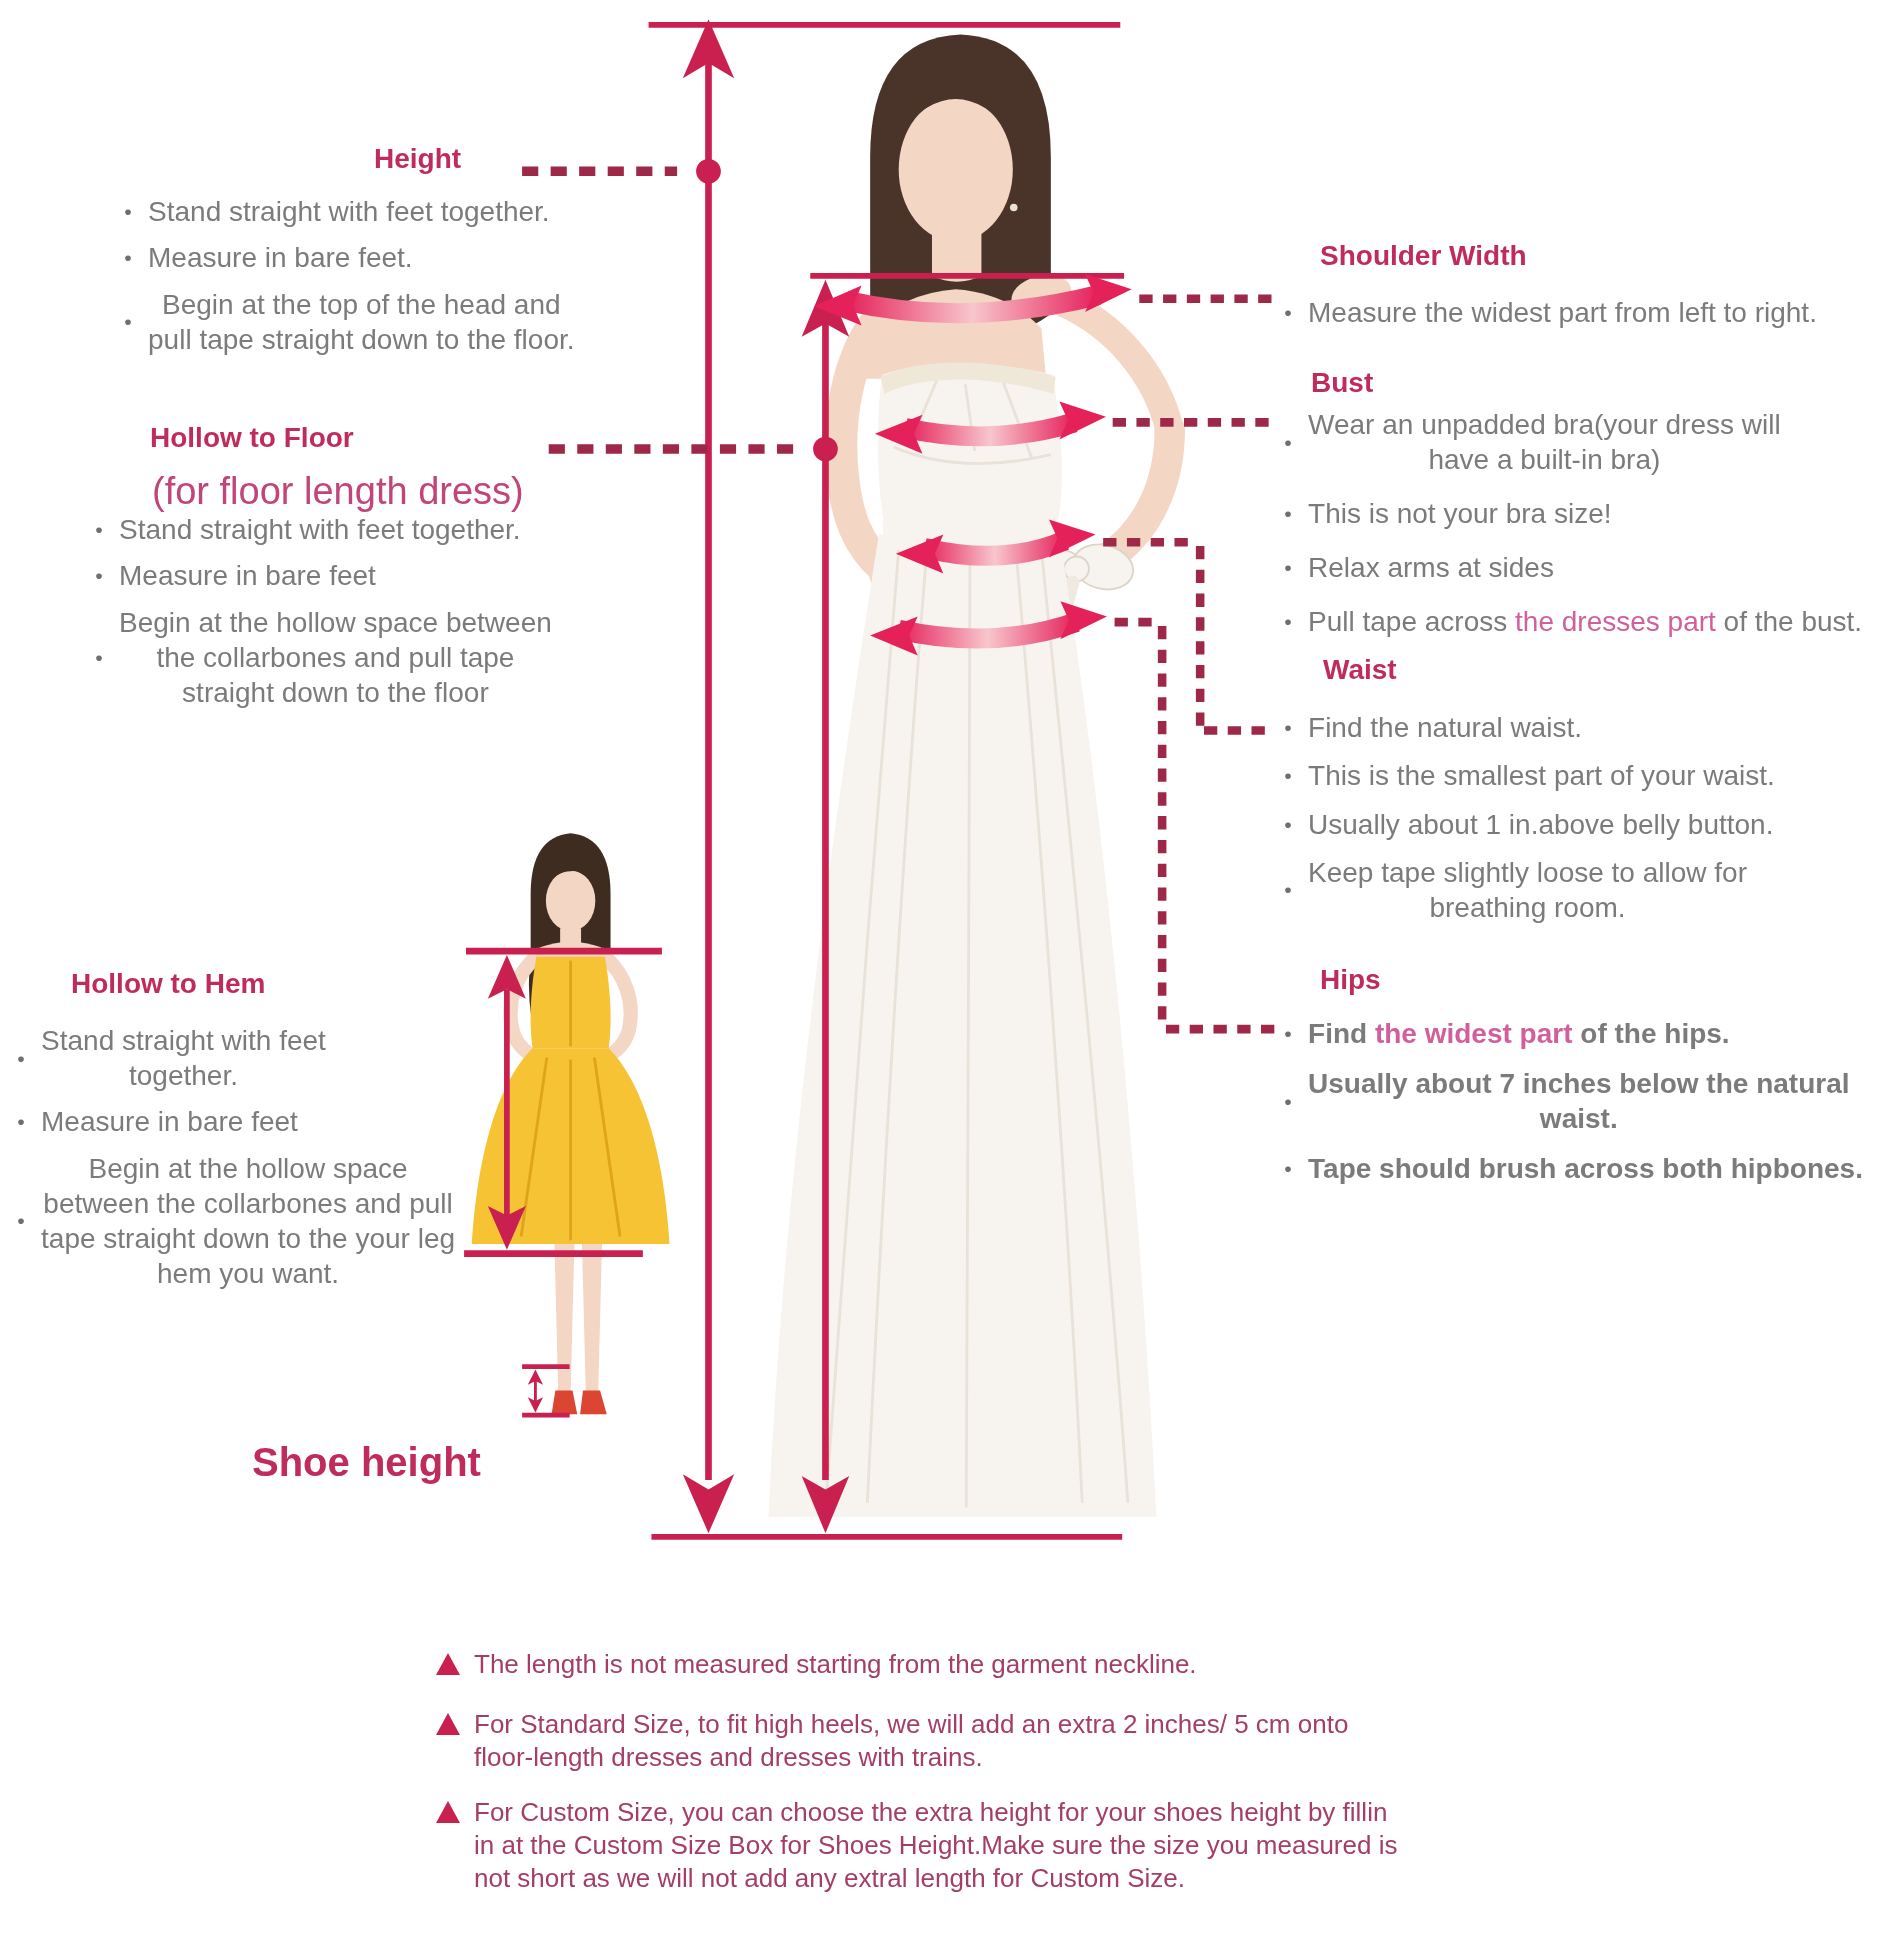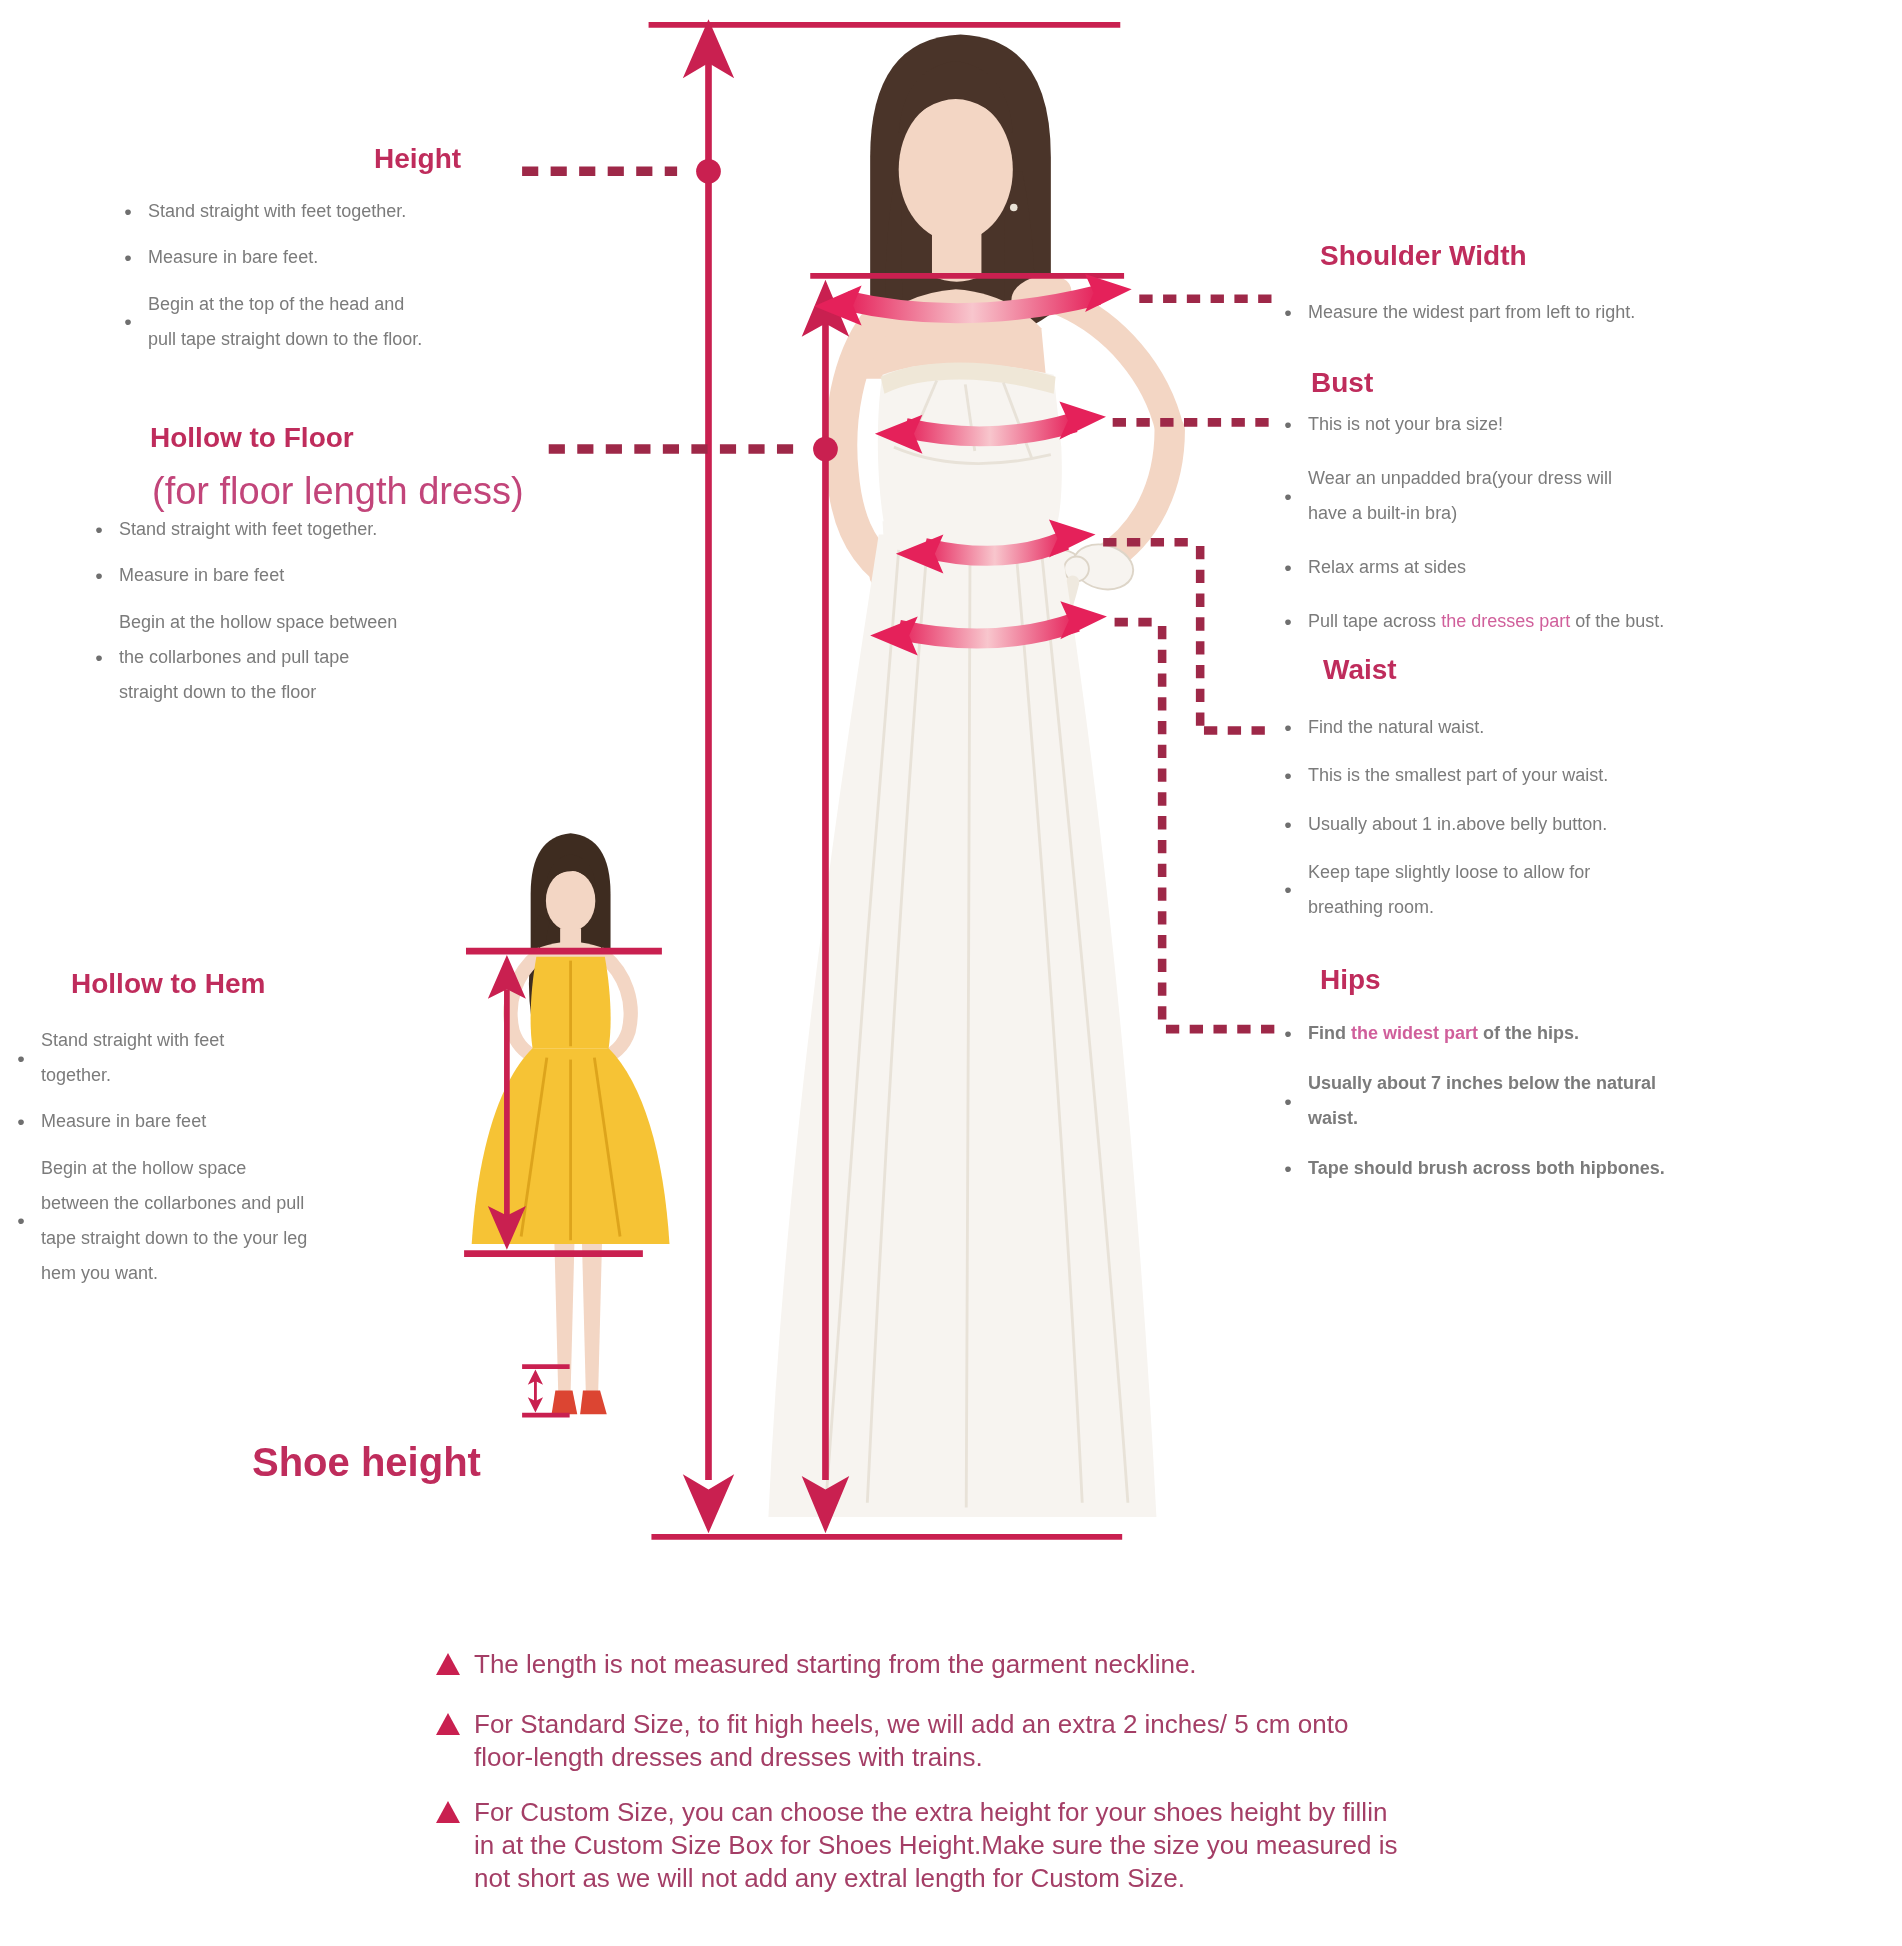--- a/index.html
+++ b/index.html
@@ -17,21 +17,21 @@
     --shoes-red:#dc4532;
   }
   *{margin:0;padding:0;box-sizing:border-box;}
   body{background:#ffffff;font-family:"Liberation Sans", sans-serif;}
   .canvas{position:relative;width:1902px;height:1947px;background:#ffffff;overflow:hidden;}
   .overlay{position:absolute;left:0;top:0;}
 
   .sec-title{position:absolute;font-size:28px;font-weight:bold;color:var(--title);white-space:nowrap;}
   .sec-sub{position:absolute;font-size:38px;color:var(--subtitle);white-space:nowrap;}
   .blist{position:absolute;list-style:none;}
-  .blist li{display:flex;font-size:18px;line-height:35px;color:var(--body-text);margin-bottom:11.4px;}
+  .blist li{display:flex;font-size:28px;line-height:35px;color:var(--body-text);margin-bottom:11.4px;text-align:center;}
   .blist li::before{content:"\25CF";font-size:13.3px;color:#6f6f6f;align-self:center;margin-right:16px;flex:0 0 auto;}
   .blist li .txt{white-space:pre-line;}
   .blist .hl{color:var(--highlight);}
   .gap20 li{margin-bottom:19px;}
   .gap14 li{margin-bottom:13.3px;}
   .gap16 li{margin-bottom:15px;}
 
   .shoe-label{position:absolute;font-size:40px;font-weight:bold;color:var(--title);white-space:nowrap;}
 
   .note{position:absolute;width:1265px;}
@@ -256,25 +256,25 @@
   <div class="sec-title" style="left:1320px;top:240px;">Shoulder Width</div>
   <ul class="blist" style="left:1284px;top:295px;width:609px;">
     <li>
         <span class="txt">Measure the widest part from left to right.</span>
       </li>
   </ul>
 
   <div class="sec-title" style="left:1311px;top:367px;">Bust</div>
   <ul class="blist gap20" style="left:1284px;top:407px;width:599px;">
     <li>
-        <span class="txt">This is not your bra size!</span>
-      </li>
-    <li>
         <span class="txt">Wear an unpadded bra(your dress will
 have a built-in bra)</span>
+      </li>
+    <li>
+        <span class="txt">This is not your bra size!</span>
       </li>
     <li>
         <span class="txt">Relax arms at sides</span>
       </li>
     <li>
         <span class="txt"><span>Pull tape across </span><span class="hl">the dresses part</span><span> of the bust.</span></span>
       </li>
   </ul>
 
   <div class="sec-title" style="left:1323px;top:654px;">Waist</div>

